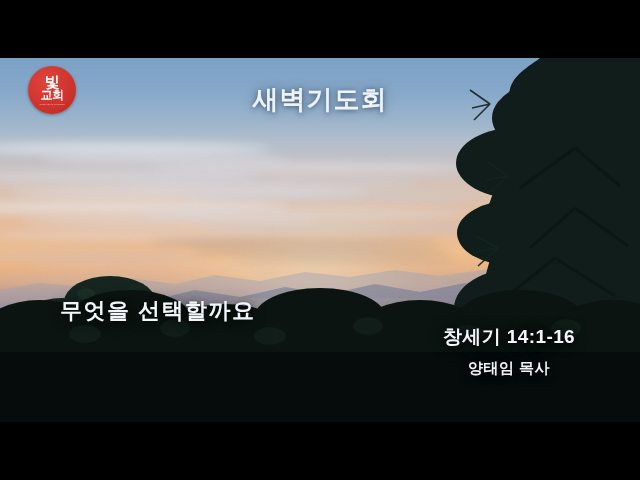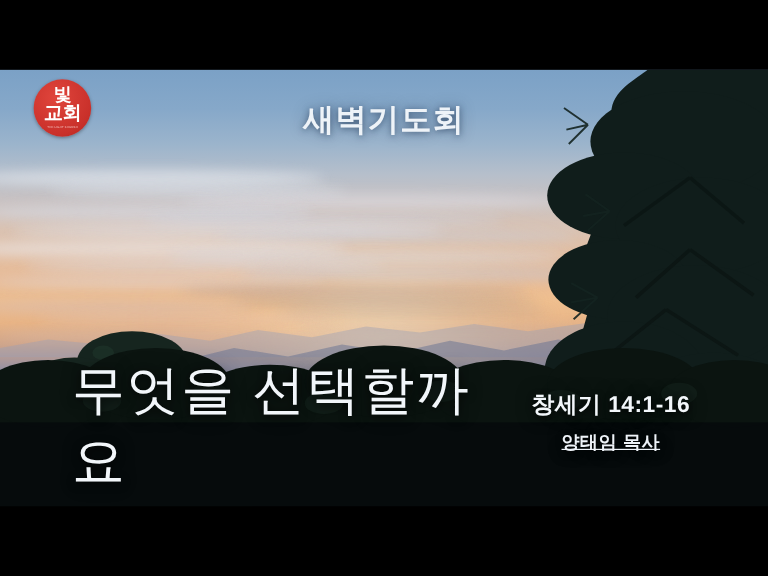--- a/index.html
+++ b/index.html
@@ -44,39 +44,39 @@
 
   
   .foliage{position:absolute;pointer-events:none;}
 
   
   #logo{position:absolute;left:28px;top:66px;width:48px;height:48px;border-radius:50%;
         background:radial-gradient(circle at 38% 32%,#e0453c,#c9302a 70%,#ad241f 100%);
         z-index:30;display:flex;flex-direction:column;align-items:center;
         justify-content:center;box-shadow:0 1px 3px rgba(0,0,0,.35);}
   #logo .l1{color:#fff;font-size:15px;font-weight:bold;line-height:1;letter-spacing:-.5px;}
-  #logo .l2{color:#fff;font-size:16px;font-weight:bold;line-height:1.15;letter-spacing:-.5px;}
+  #logo .l2{color:#fff;font-size:12px;font-weight:bold;line-height:1.15;letter-spacing:-.5px;}
   #logo .l3{color:#f6c9c6;font-size:2.6px;line-height:1;margin-top:1.5px;letter-spacing:.2px;
             transform:scale(.9);}
 
   
   #service-title{position:absolute;left:0;top:82px;width:640px;text-align:center;z-index:30;
         color:#eef3f8;font-size:26px;font-weight:bold;letter-spacing:1px;
         text-shadow:0 1px 5px rgba(20,40,70,.55),0 0 12px rgba(20,40,70,.35);}
 
   #main-title{position:absolute;left:60px;top:296px;width:370px;z-index:30;
-        color:#f2f6fa;font-size:44px;font-weight:normal;letter-spacing:1.5px;
+        color:#f2f6fa;font-size:22px;font-weight:bold;letter-spacing:1.5px;
         text-shadow:0 2px 7px rgba(0,0,0,.65),0 0 16px rgba(0,0,0,.45);}
 
   #sermon-meta{position:absolute;right:36px;top:288px;z-index:30;text-align:center;
         width:190px;}
   #scripture{color:#f3f7fb;font-size:19px;font-weight:bold;letter-spacing:.4px;
         text-shadow:0 2px 6px rgba(0,0,0,.7),0 0 14px rgba(0,0,0,.5);margin-top:36px;}
   #preacher{margin-top:9px;color:#eef3f8;font-size:15px;font-weight:bold;letter-spacing:.5px;
-        text-shadow:0 2px 6px rgba(0,0,0,.7),0 0 12px rgba(0,0,0,.5);text-decoration:underline;}
+        text-shadow:0 2px 6px rgba(0,0,0,.7),0 0 12px rgba(0,0,0,.5);}
 </style>
 </head>
 <body>
 
 <div id="frame">
 
   <div id="photo">
 
     <div class="sunglow" style="left:150px;top:160px;width:330px;height:110px;
                 background:radial-gradient(ellipse at center,rgba(255,226,178,.85),rgba(255,205,150,.35) 55%,rgba(255,190,140,0) 78%);"></div>

